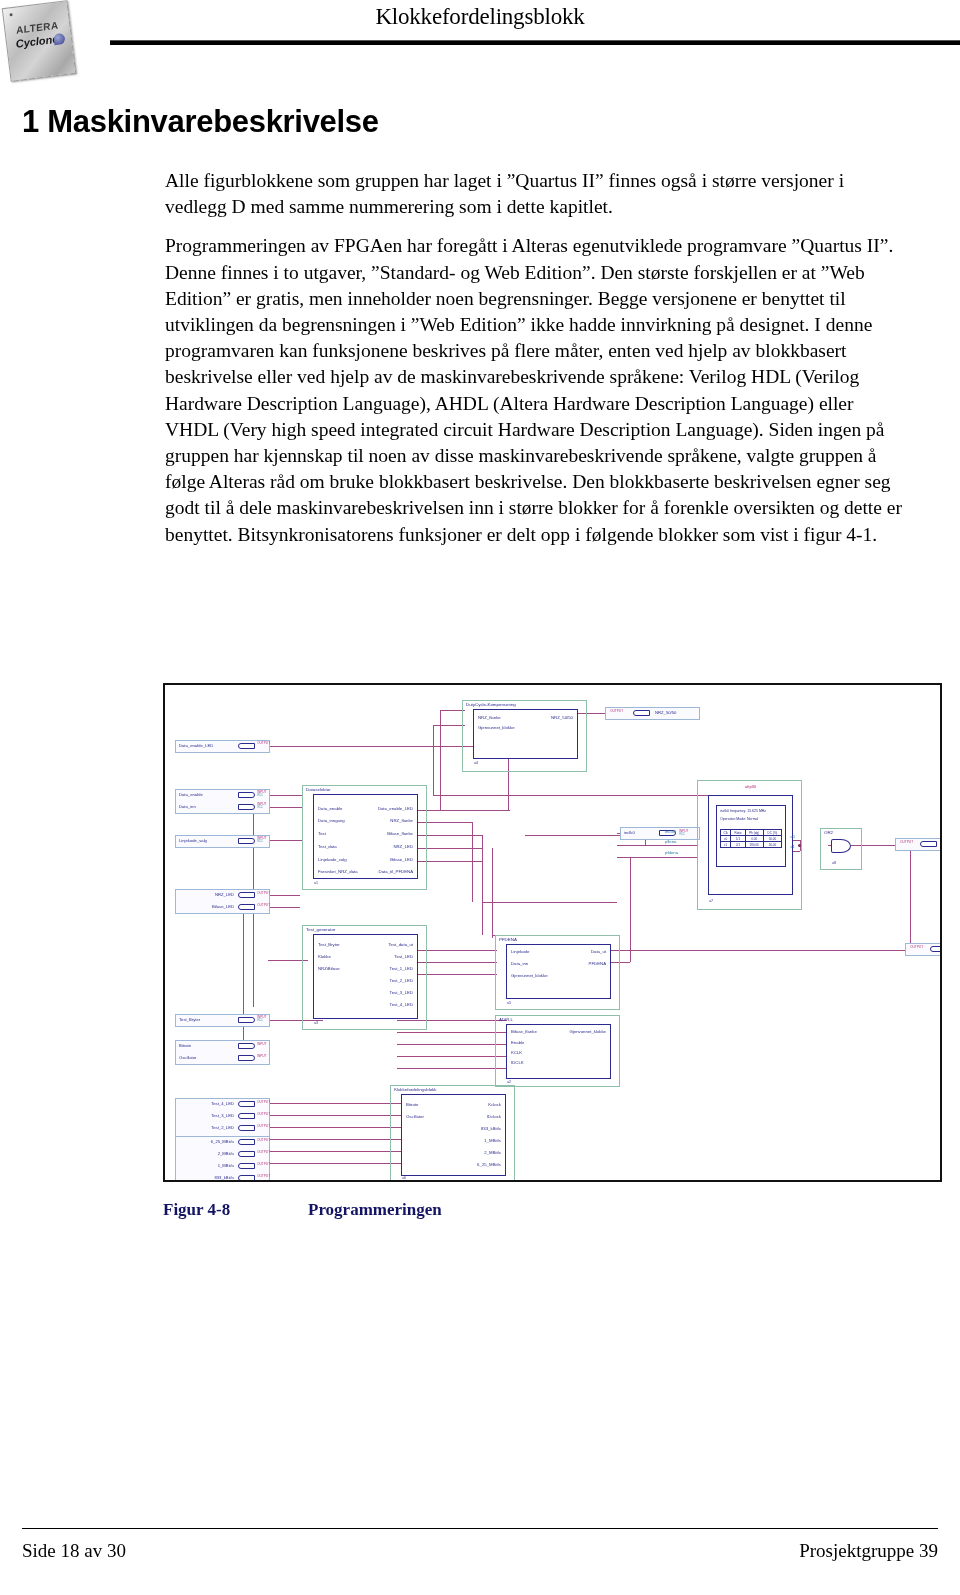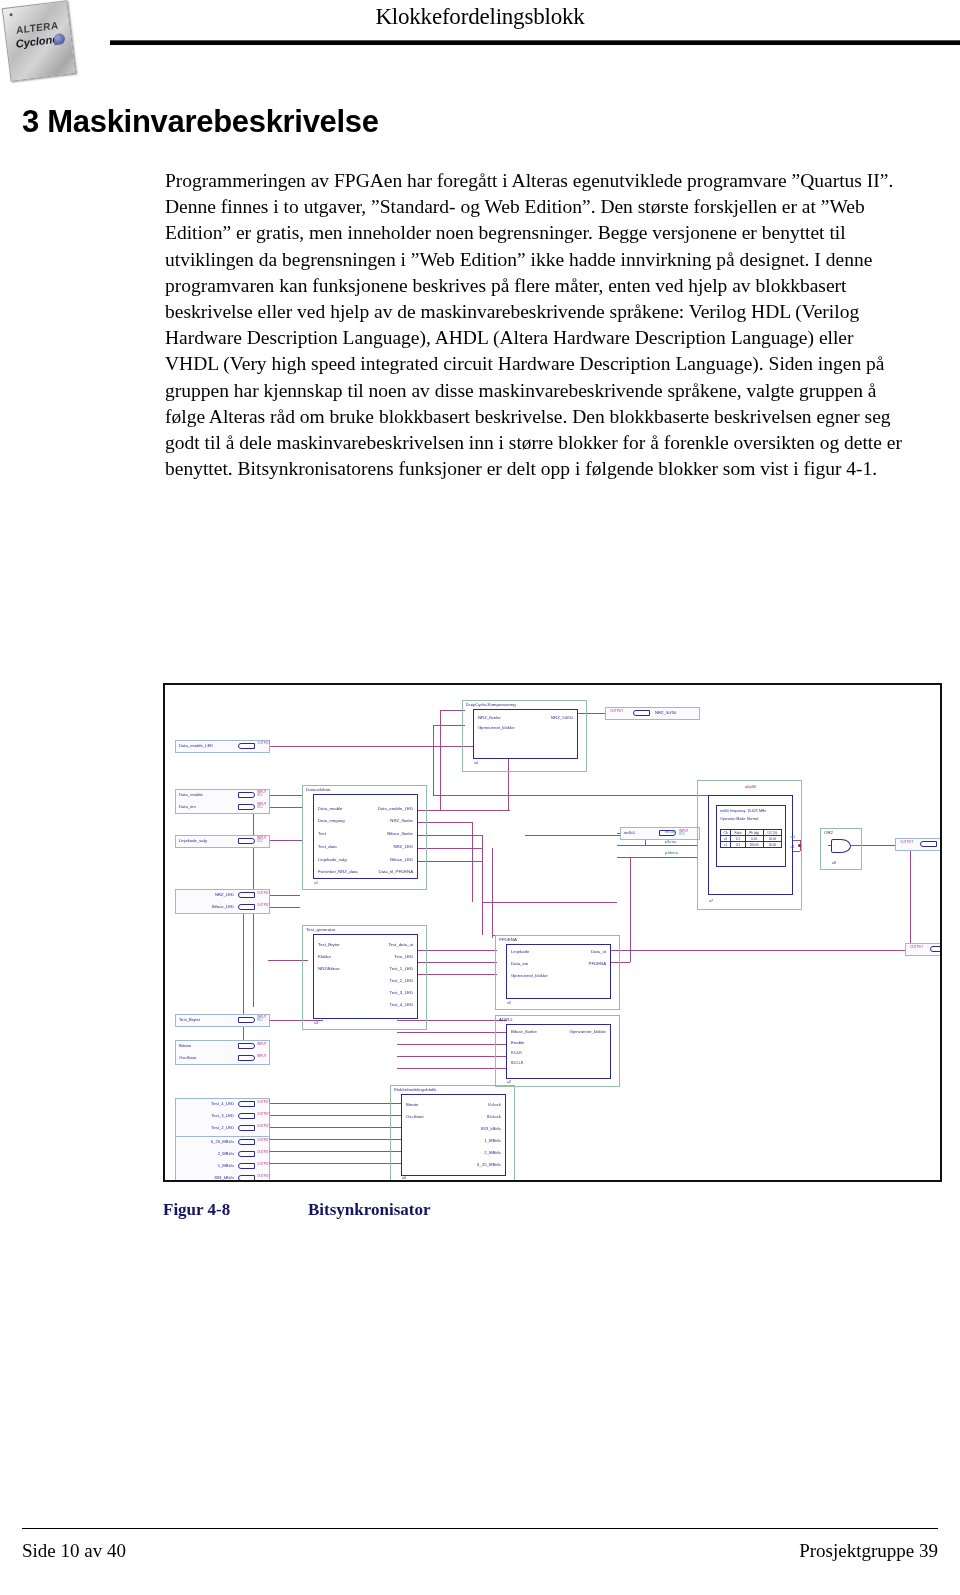--- a/index.html
+++ b/index.html
@@ -314,23 +314,24 @@
   <div id="logo-chip">
     <div id="logo-dot"></div>
     <div id="logo-altera">ALTERA</div>
     <div id="logo-cyclone">Cyclone</div>
     <div id="logo-swoosh"></div>
   </div>
   <div id="header-title">Klokkefordelingsblokk</div>
   <div id="header-rule"></div>
 </div>
 
-<div id="chapter-heading">3 Maskinvarebeskrivelse</div>
+<div id="chapter-heading">1 Maskinvarebeskrivelse</div>
 
 <div id="body-text">
+  <p>Alle figurblokkene som gruppen har laget i ”Quartus II” finnes også i større versjoner i vedlegg D med samme nummerering som i dette kapitlet.</p>
   <p>Programmeringen av FPGAen har foregått i Alteras egenutviklede programvare ”Quartus II”. Denne finnes i to utgaver, ”Standard- og Web Edition”. Den største forskjellen er at ”Web Edition” er gratis, men inneholder noen begrensninger. Begge versjonene er benyttet til utviklingen da begrensningen i ”Web Edition” ikke hadde innvirkning på designet. I denne programvaren kan funksjonene beskrives på flere måter, enten ved hjelp av blokkbasert beskrivelse eller ved hjelp av de maskinvarebeskrivende språkene: Verilog HDL (Verilog Hardware Description Language), AHDL (Altera Hardware Description Language) eller VHDL (Very high speed integrated circuit Hardware Description Language). Siden ingen på gruppen har kjennskap til noen av disse maskinvarebeskrivende språkene, valgte gruppen å følge Alteras råd om bruke blokkbasert beskrivelse. Den blokkbaserte beskrivelsen egner seg godt til å dele maskinvarebeskrivelsen inn i større blokker for å forenkle oversikten og dette er benyttet. Bitsynkronisatorens funksjoner er delt opp i følgende blokker som vist i figur 4-1.</p>
 </div>
 
 <div id="figure-box">
   <div id="schematic">
 
     <div class="wire-h" style="left:103px;top:61px;width:240px;"></div>
     <div class="wire-v" style="left:343px;top:61px;height:64px;"></div>
     <div class="wire-h" style="left:275px;top:125px;width:70px;"></div>
     <div class="wire-v" style="left:275px;top:25px;height:100px;"></div>
@@ -635,20 +636,20 @@
       <div class="port out" style="left:55px;top:52px;width:55px;">1_MBit/s</div>
       <div class="port out" style="left:55px;top:64px;width:55px;">2_MBit/s</div>
       <div class="port out" style="left:55px;top:76px;width:55px;">6_25_MBit/s</div>
       <div class="inst" style="left:11px;top:90px;">u6</div>
     </div>
 
   </div>
 </div>
 
 <div id="figure-caption">
-  <span id="caption-label">Figur 4-8</span><span>Bitsynkronisator</span>
+  <span id="caption-label">Figur 4-8</span><span>Programmeringen</span>
 </div>
 
 <div id="footer-rule"></div>
 <div id="footer">
-  <span>Side 10 av 40</span>
+  <span>Side 18 av 30</span>
   <span>Prosjektgruppe 39</span>
 </div>
 
 </body></html>

